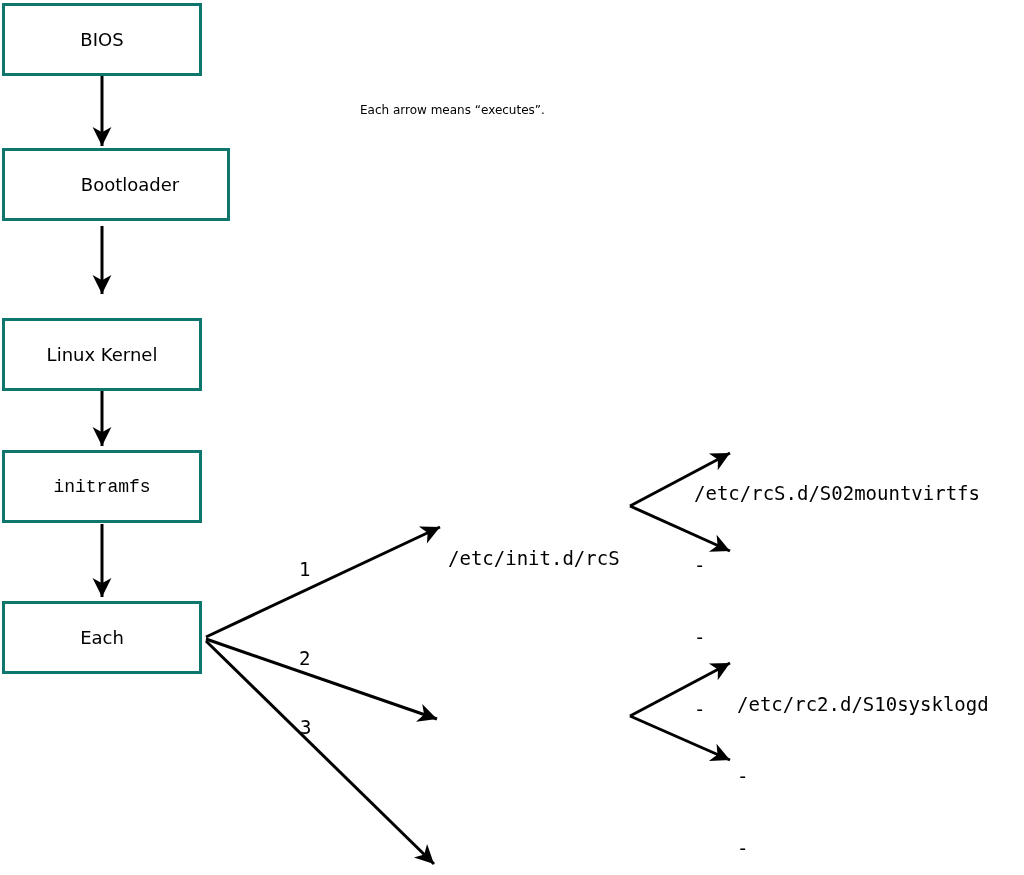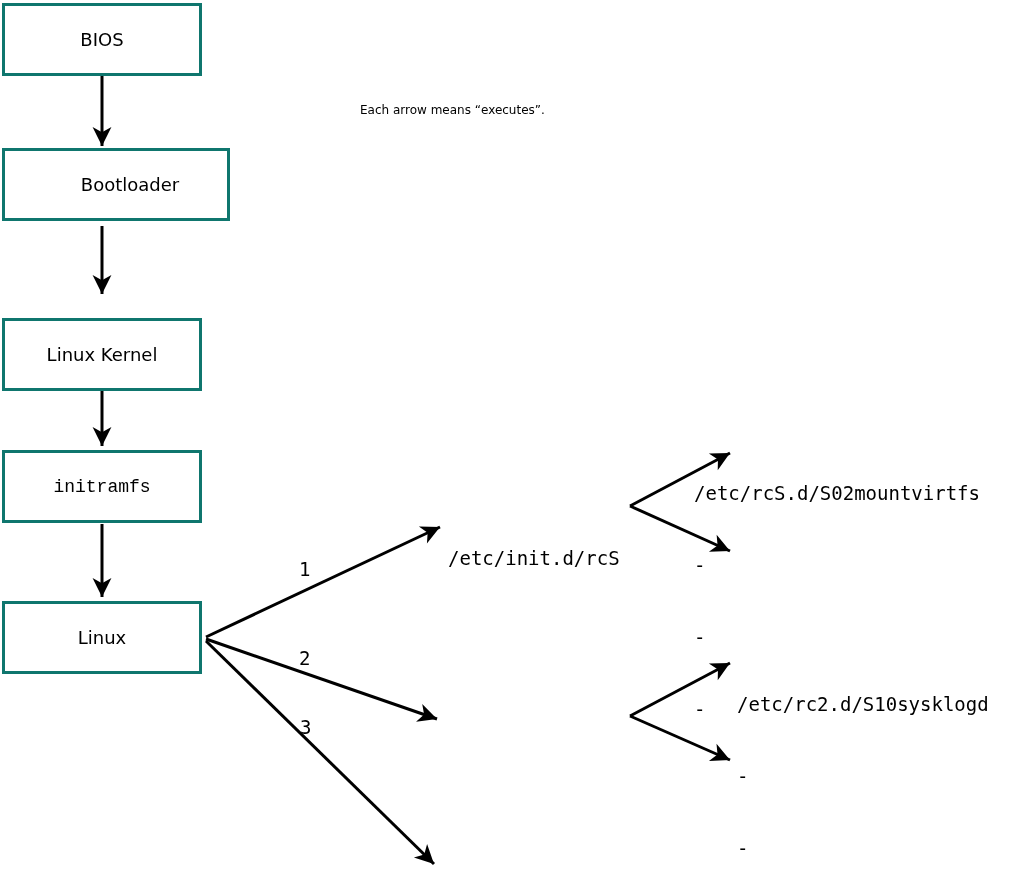--- a/index.html
+++ b/index.html
@@ -112,21 +112,21 @@
   <div class="box box-bootloader">
     <span>Bootloader</span>
   </div>
   <div class="box box-kernel">
     <span>Linux Kernel</span>
   </div>
   <div class="box box-initramfs">
     <span>initramfs</span>
   </div>
   <div class="box box-init">
-    <span>Linux</span>
+    <span>Each</span>
   </div>
 
   <div class="note">Each arrow means “executes”.</div>
 
   <div class="num-label num-1">1</div>
   <div class="num-label num-2">2</div>
   <div class="num-label num-3">3</div>
 
   <div class="mono target-rcs">/etc/init.d/rcS</div>
   <div class="mono target-getty">means</div>

